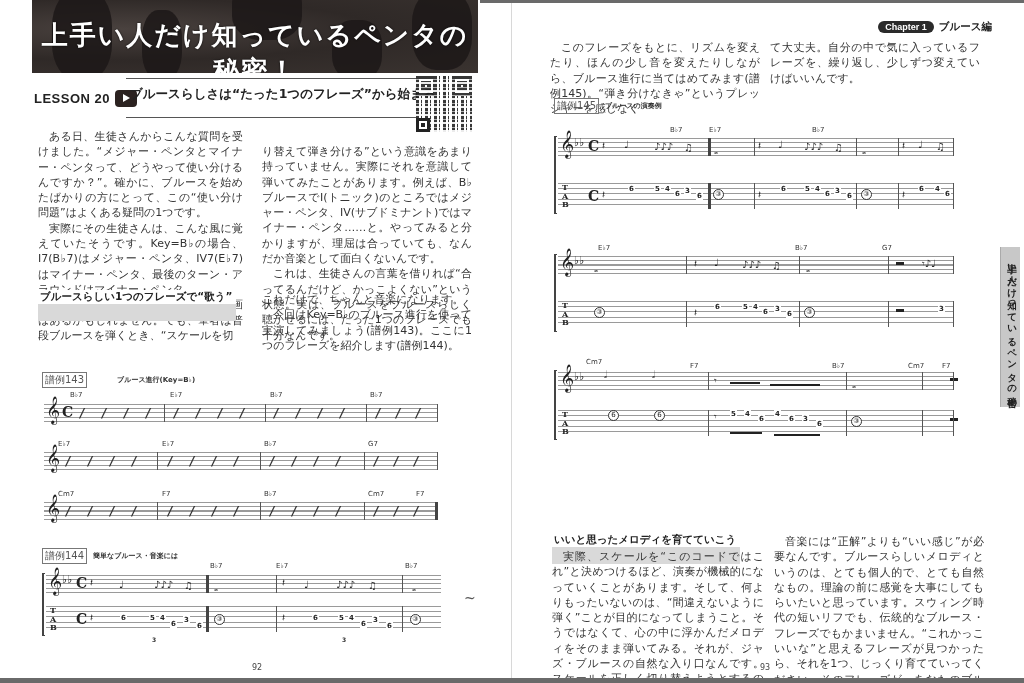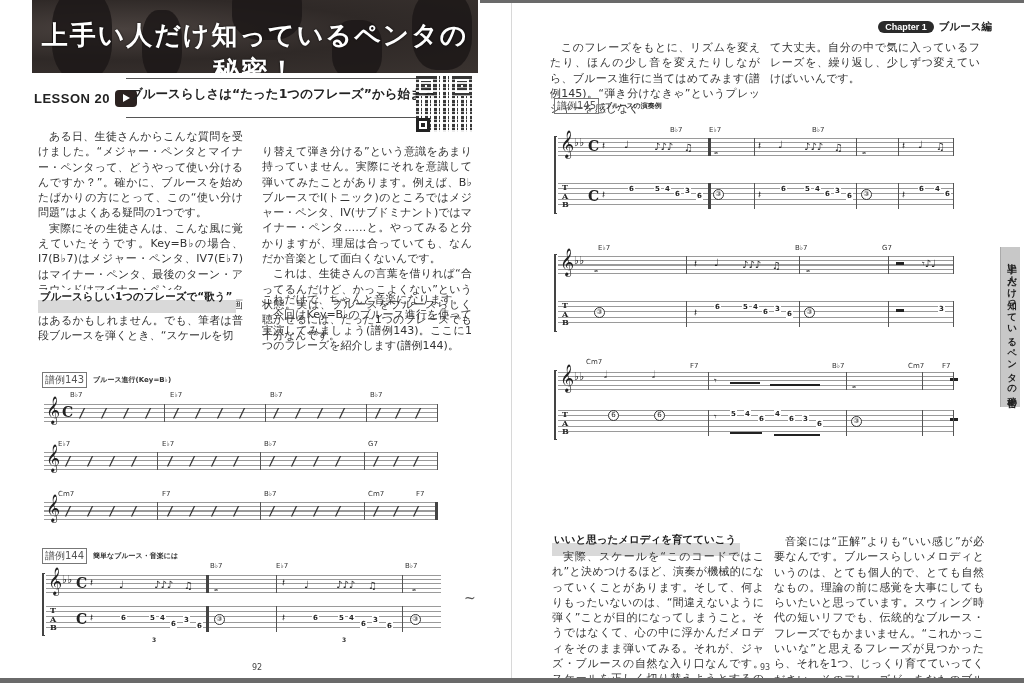--- a/index.html
+++ b/index.html
@@ -34,21 +34,21 @@
   .qr::after { right: 0; top: 0; }
   .qr-mask { position: absolute; left: 416px; top: 76px; width: 56px; height: 56px;
       background: repeating-linear-gradient(0deg, rgba(255,255,255,.9) 0 2px, transparent 2px 4px, rgba(255,255,255,.6) 4px 5px, transparent 5px 8px); }
   .qr-corner { position: absolute; left: 416px; top: 118px; width: 14px; height: 14px; border: 3px solid #222; background: #fff; box-shadow: inset 0 0 0 2px #fff, inset 0 0 0 6px #222; }
 
   
   .text { position: absolute; font-size: 11px; line-height: 15.3px; color: #333; text-align: justify; }
   .text p { text-indent: 1em; }
   .text p.noindent { text-indent: 0; }
 
-  .subhead { position: absolute; font-size: 10.5px; font-weight: bold; color: #222; background: linear-gradient(#fff 0 45%, #d9d9d9 45% 100%); padding: 0 4px 9px 2px; white-space: nowrap; }
+  .subhead { position: absolute; font-size: 10.5px; font-weight: bold; color: #222; background: linear-gradient(#fff 0 45%, #d9d9d9 45% 100%); padding: 0 4px 17px 2px; white-space: nowrap; }
 
   .ex-label { position: absolute; display: flex; align-items: center; font-size: 7px; color: #333; font-weight: bold; white-space: nowrap; }
   .ex-tag { border: 1px solid #777; padding: 0 2px; margin-right: 6px; font-size: 10px; font-weight: normal; color: #555; }
 
   
   .staff { position: absolute; height: 18px;
     background: repeating-linear-gradient(180deg, #9a9a9a 0 1px, transparent 1px 4.25px); }
   .tab-staff { position: absolute; height: 26px;
     background: repeating-linear-gradient(180deg, #9a9a9a 0 1px, transparent 1px 5.2px); }
   .barline { position: absolute; top: 0; width: 1.2px; height: 100%; background: #555; }
@@ -110,21 +110,21 @@
       <p class="noindent">り替えて弾き分ける”という意識をあまり持っていません。実際にそれを意識して弾いてみたことがあります。例えば、B♭ブルースでI(トニック)のところではメジャー・ペンタ、IV(サブドミナント)ではマイナー・ペンタ……と。やってみると分かりますが、理屈は合っていても、なんだか音楽として面白くないんです。</p>
       <p>これは、生徒さんの言葉を借りれば“合ってるんだけど、かっこよくない”という状態。実は、ブルースをブルースらしく聴かせるには、たった1つのフレーズでも十分なんです。</p>
     </div>
 
     <div class="subhead" style="left:38px;top:290px;">ブルースらしい1つのフレーズで“歌う”</div>
     <div class="text" style="left:262px;top:292px;width:210px;">
       <p class="noindent">これだけで、ちゃんと音楽になります。</p>
       <p>今回はKey=B♭のブルース進行を使って実演してみましょう(譜例143)。ここに1つのフレーズを紹介します(譜例144)。</p>
     </div>
 
-    <div class="ex-label" style="left:42px;top:372px;">
+    <div class="ex-label" style="left:42px;top:372px;gap:24px;">
       <span class="ex-tag">譜例143</span>
       <span>ブルース進行(Key=B♭)</span>
     </div>
 
     <div>
       <span class="chord" style="left:70px;top:391px;">B♭7</span>
       <span class="chord" style="left:170px;top:391px;">E♭7</span>
       <span class="chord" style="left:270px;top:391px;">B♭7</span>
       <span class="chord" style="left:370px;top:391px;">B♭7</span>
       <div class="staff" style="left:44px;top:404px;width:394px;">

